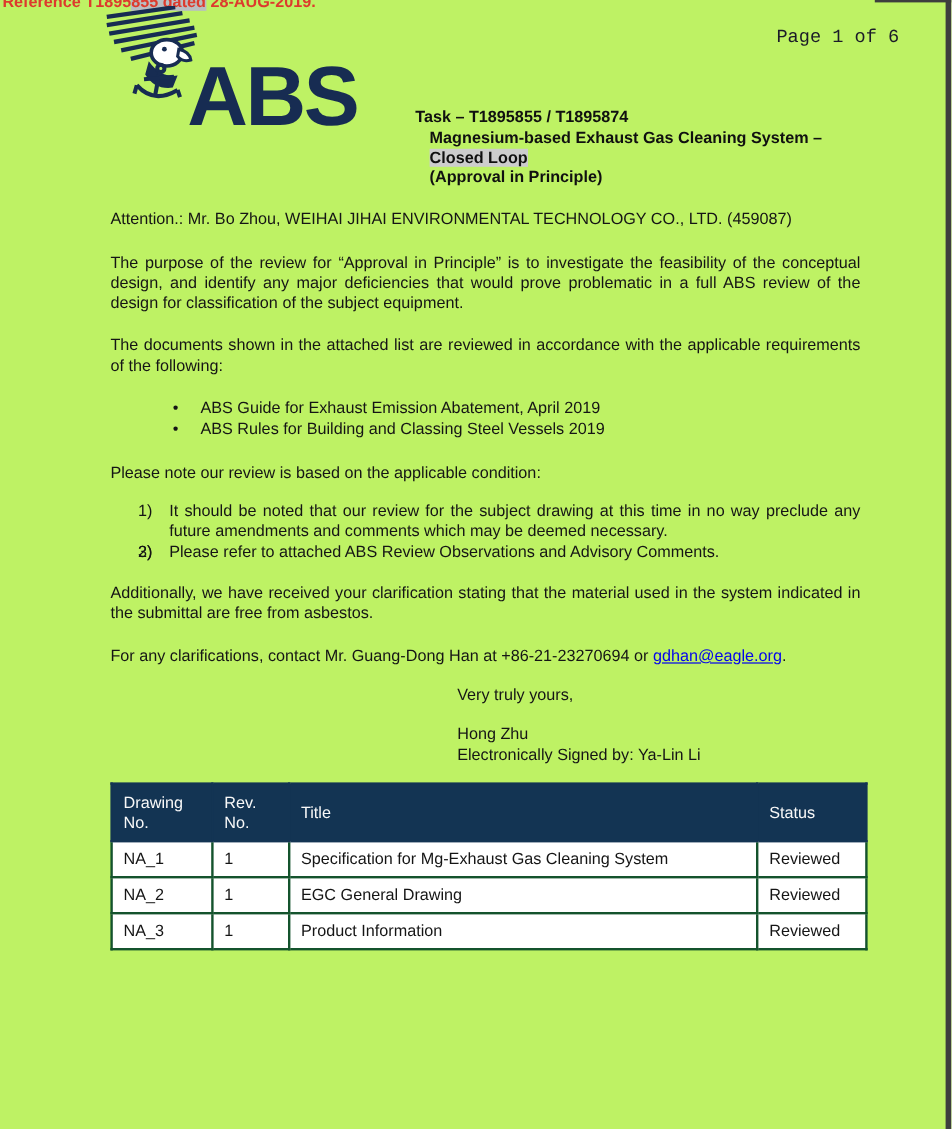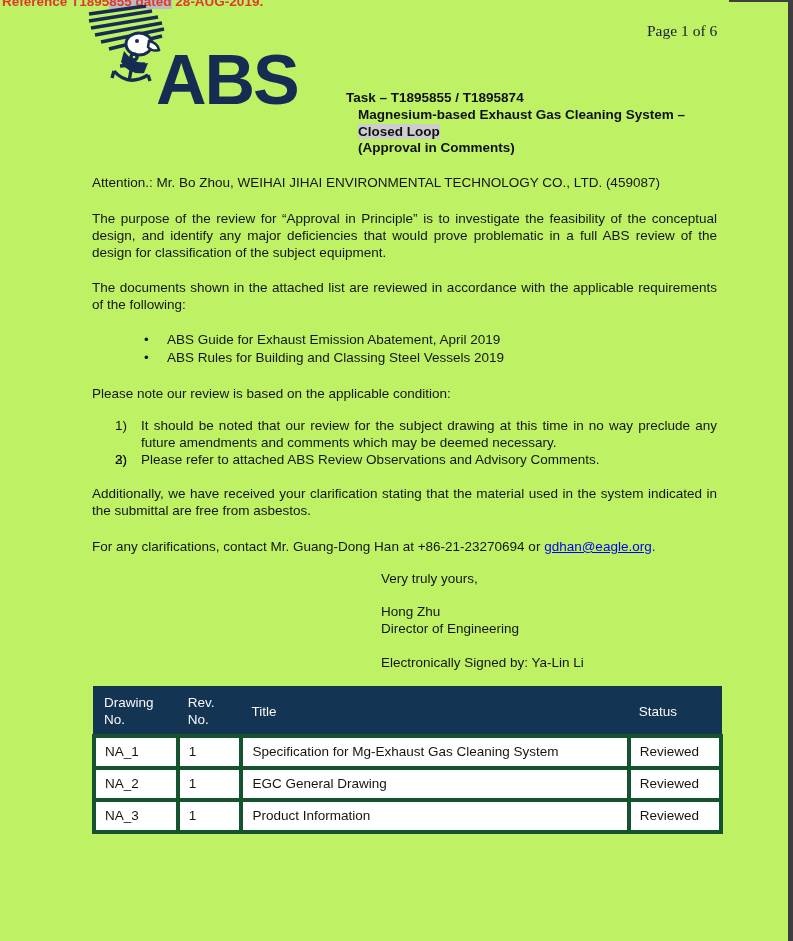--- a/index.html
+++ b/index.html
@@ -19,21 +19,21 @@
   }
   .ref-line .hl { background:#b9bdc2; }
 
   
   .logo-eagle { position:absolute; left:88px; top:5px; }
   .logo-text {
     position:absolute; left:156px; top:13px; font-weight:bold; font-size:70px;
     line-height:60px; letter-spacing:-2px; color:#172c52;margin-top:37px;
   }
   .page-num {
-    position:absolute; left:647px; top:22px; font-family:Liberation Serif, serif;
+    position:absolute; left:647px; top:22px; font-family:Liberation Mono, monospace;
     font-size:15.5px; color:#1b1b28;
   }
 
   
   .task {
     position:absolute; left:346px; top:90px; font-weight:bold;
     font-size:13.5px; line-height:16.8px; color:#101010;
   }
   .task .ind { padding-left:12px; }
   .task .hl { background:#cdcdcd; }
@@ -57,21 +57,21 @@
   .sig { margin-left:289px; }
 
   .doc-heading { margin-top:53px; text-decoration:underline; }
 
   table.docs { border-collapse:collapse; margin-top:15px; width:631px; font-size:13.5px; }
   table.docs th {
     background:#133453; color:#f8f8f8; text-align:left; font-weight:normal;
     padding:6px 9px; border:2px solid #133453;
   }
   table.docs th + th { border-left:2px solid #ffffff; }
-  table.docs td { border:4px solid #14532d; padding:5px 20px 6px 9px; background:#fff; }
+  table.docs td { border:2px solid #14532d; padding:5px 20px 6px 9px; background:#fff; }
 
   a.email { color:#0202ee; text-decoration:underline; }
 </style>
 </head>
 <body>
 
 <div class="page">
 
   <div class="ref-line"><span>Reference T1895</span><span class="hl">855 dated</span><span> 28-AUG-2019.</span></div>
 
@@ -99,21 +99,21 @@
     </svg>
   </div>
   <div class="logo-text">ABS</div>
 
   <div class="page-num">Page 1 of 6</div>
 
   <div class="task">
     <div>Task – T1895855 / T1895874</div>
     <div class="ind">Magnesium-based Exhaust Gas Cleaning System –</div>
     <div class="ind"><span class="hl">Closed Loop</span></div>
-    <div class="ind">(Approval in Comments)</div>
+    <div class="ind">(Approval in Principle)</div>
   </div>
 
   <div class="body-col">
     <p class="mb19">Attention.: Mr. Bo Zhou, WEIHAI JIHAI ENVIRONMENTAL TECHNOLOGY CO., LTD. (459087)</p>
 
     <p class="j mb18">The purpose of the review for “Approval in Principle” is to investigate the feasibility of the conceptual design, and identify any major deficiencies that would prove problematic in a full ABS review of the design for classification of the subject equipment.</p>
 
     <p class="j mb18">The documents shown in the attached list are reviewed in accordance with the applicable requirements of the following:</p>
 
     <div class="mb18">
@@ -129,21 +129,20 @@
       <div class="num-item"><span class="n">3)</span><span>Please refer to attached ABS Review Observations and Advisory Comments.</span></div>
     </div>
 
     <p class="j mb19">Additionally, we have received your clarification stating that the material used in the system indicated in the submittal are free from asbestos.</p>
 
     <p class="mb15"><span>For any clarifications, contact Mr. Guang-Dong Han at +86-21-23270694 or </span><a class="email" href="#">gdhan@eagle.org</a><span>.</span></p>
 
     <div class="sig">
       <p class="mb16">Very truly yours,</p>
       <p>Hong Zhu</p>
-      <p class="mb17">Director of Engineering</p>
       <p>Electronically Signed by: Ya-Lin Li</p>
     </div>
 
 
     <table class="docs">
       <colgroup>
           <col style="width:84px">
           <col style="width:64px">
           <col style="width:392px">
           <col style="width:91px">

